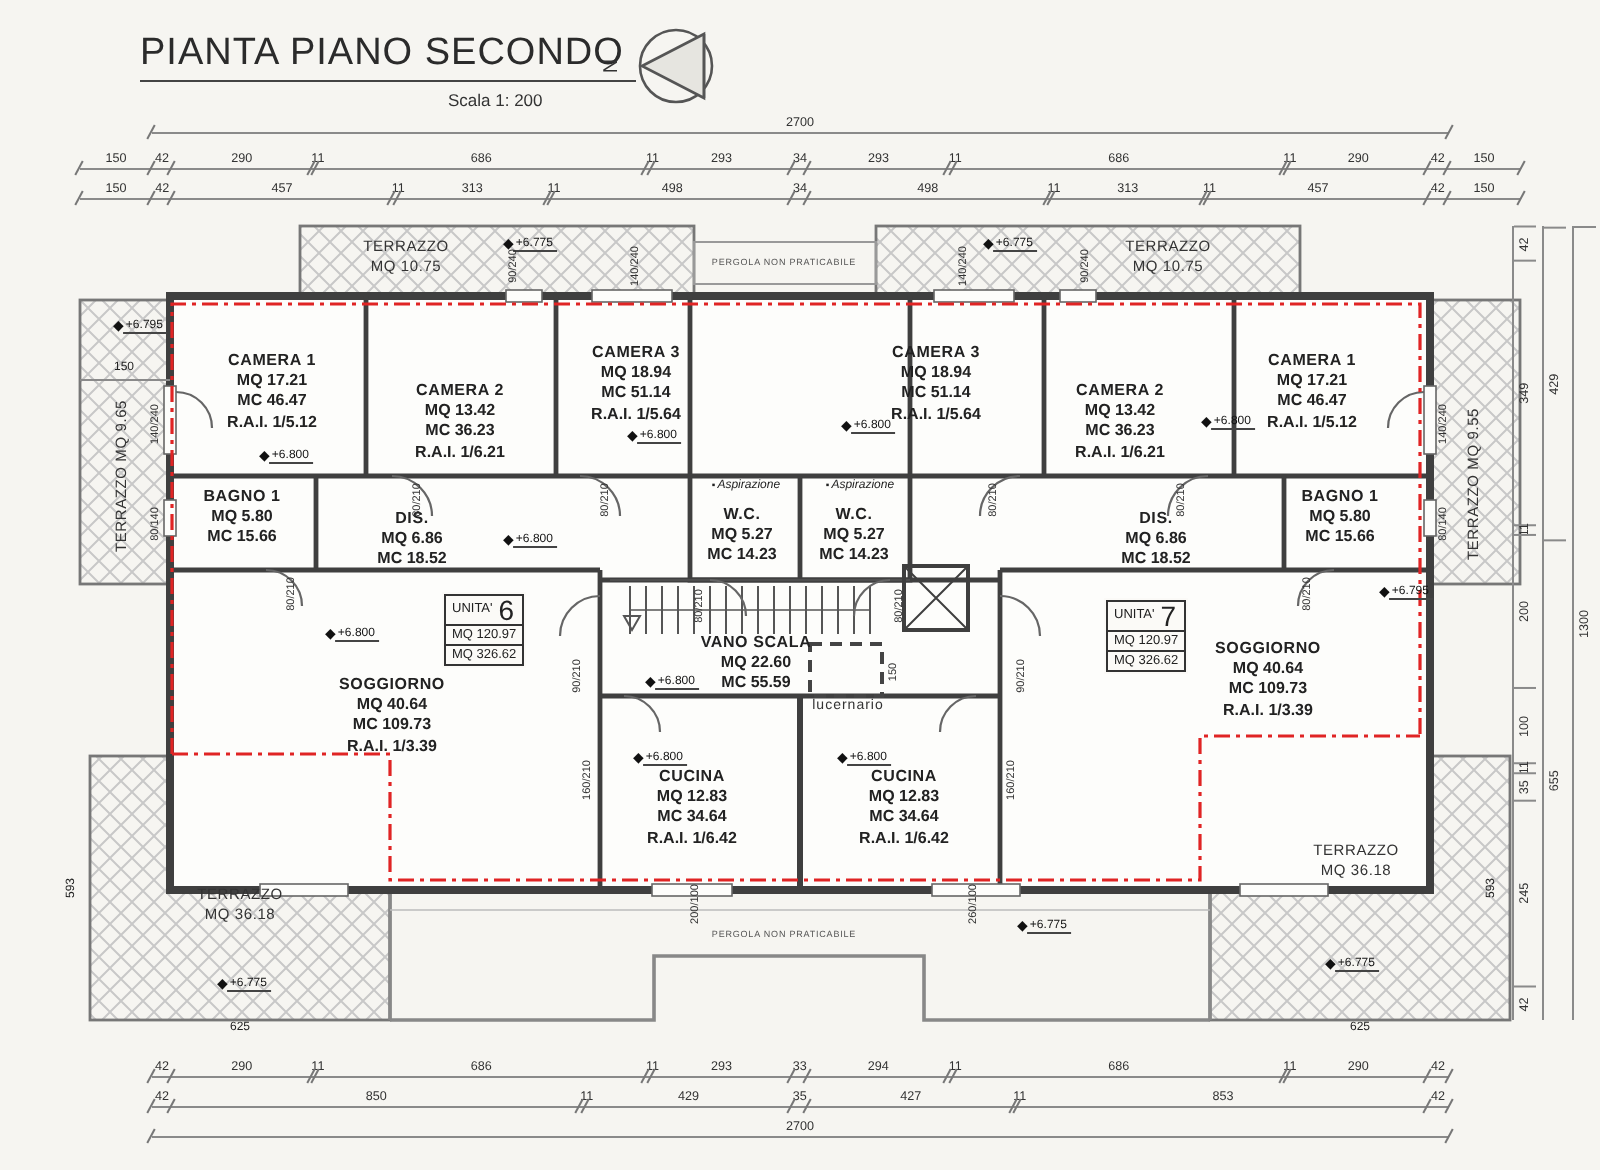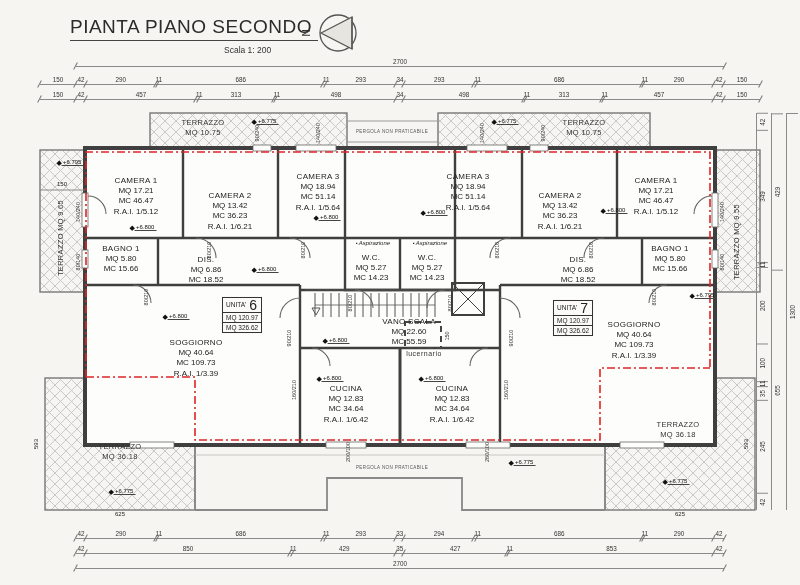--- a/index.html
+++ b/index.html
@@ -1,21 +1,21 @@
 <!DOCTYPE html>
 <html><head>
 <meta charset="utf-8">
 <style>
   html,body{margin:0;padding:0;background:#ddd;}
   .sheet{position:relative;width:800px;height:585px;background:#f6f5f1;overflow:hidden;
          font-family:"Liberation Sans",sans-serif;color:#222;}
   svg.plan{position:absolute;left:0;top:0;}
   .lbl{position:absolute;transform:translate(-50%,-50%);text-align:center;white-space:nowrap;color:#222;}
   .rot{transform:translate(-50%,-50%) rotate(-90deg);}
-  .room{font-size:8px;line-height:1.28;}
+  .room{font-size:8px;line-height:1.28;font-weight:bold;}
   .room .rn{letter-spacing:.3px;}
   .tiny{font-size:6px;}
   .odim{font-size:5.5px;color:#333;}
   .lvl{position:absolute;transform:translate(-50%,-50%);font-size:6px;white-space:nowrap;color:#111;}
   .lvl .dia{font-size:7px;vertical-align:-1px;}
   .lvl .v{border-bottom:1px solid #444;padding:0 2px 0 1px;}
   .terr{font-size:7.5px;line-height:1.3;color:#333;letter-spacing:.3px;}
   .perg{font-size:4.5px;letter-spacing:.4px;color:#555;}
   .asp{font-size:6px;font-style:italic;}
   .asp:before{content:"▪";font-style:normal;font-size:5px;margin-right:1px;}
@@ -329,21 +329,21 @@
     <div>MC 109.73</div>
     <div>R.A.I. 1/3.39</div>
   </div>
   <div class="lbl room" style="left:452px;top:404px;">
     <div class="rn">CUCINA</div>
     <div>MQ 12.83</div>
     <div>MC 34.64</div>
     <div>R.A.I. 1/6.42</div>
   </div>
 
-  <div class="lbl room" style="left:378px;top:332px;margin-left:31px;">
+  <div class="lbl room" style="left:378px;top:332px;">
     <div class="rn">VANO SCALA</div>
     <div>MQ 22.60</div>
     <div>MC 55.59</div>
   </div>
   <div class="lbl luc" style="left:424px;top:353px;">lucernario</div>
 
   <div class="unit" style="left:222px;top:297px;">
     <div class="hd">
       <span class="nm">UNITA'</span>
       <span class="no">6</span>

